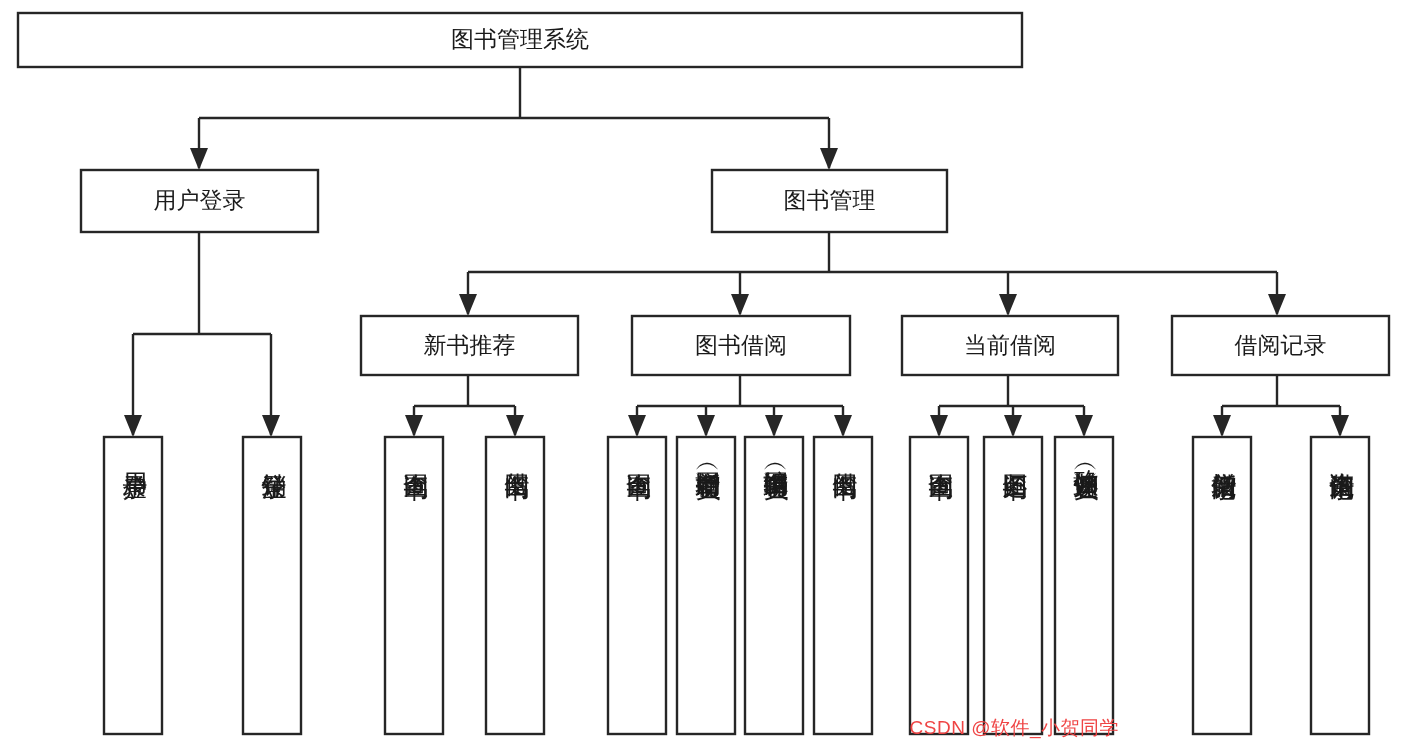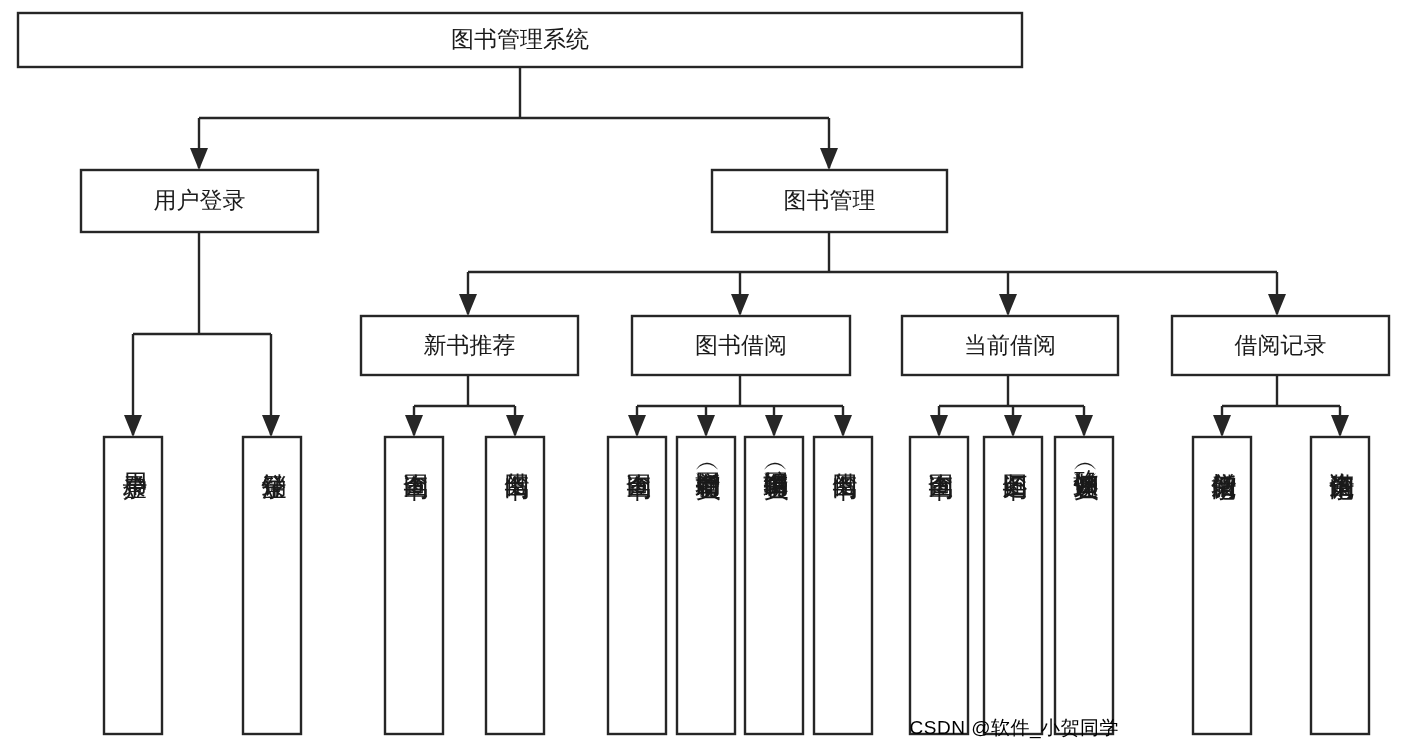--- a/index.html
+++ b/index.html
@@ -55,21 +55,21 @@
   .arrow-head {
     fill: #262626;
     stroke: none;
   }
   .watermark {
     position: absolute;
     right: 12px;
     bottom: 6px;
     font-family: "Liberation Sans", "DejaVu Sans", sans-serif;
     font-size: 19px;
-    color: #000000;
+    color: #ef4444;
     white-space: nowrap;
     letter-spacing: 0.5px;
     pointer-events: none;
   }
 </style>
 </head>
 <body>
 
 <div id="diagram-root">
 

